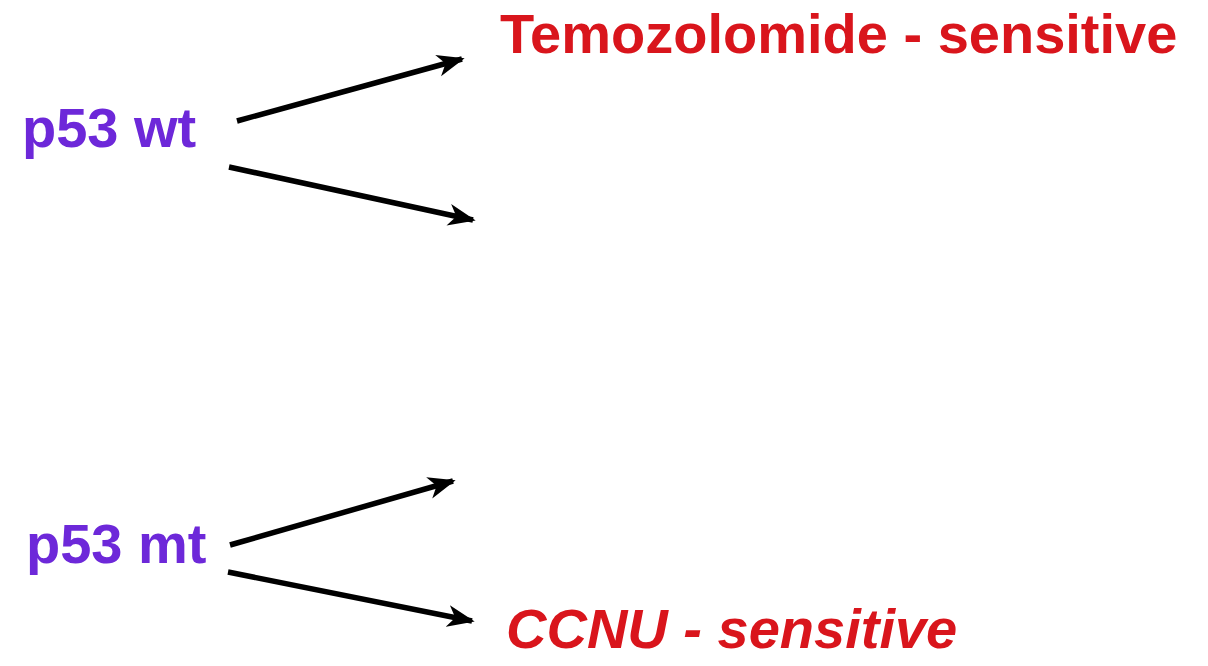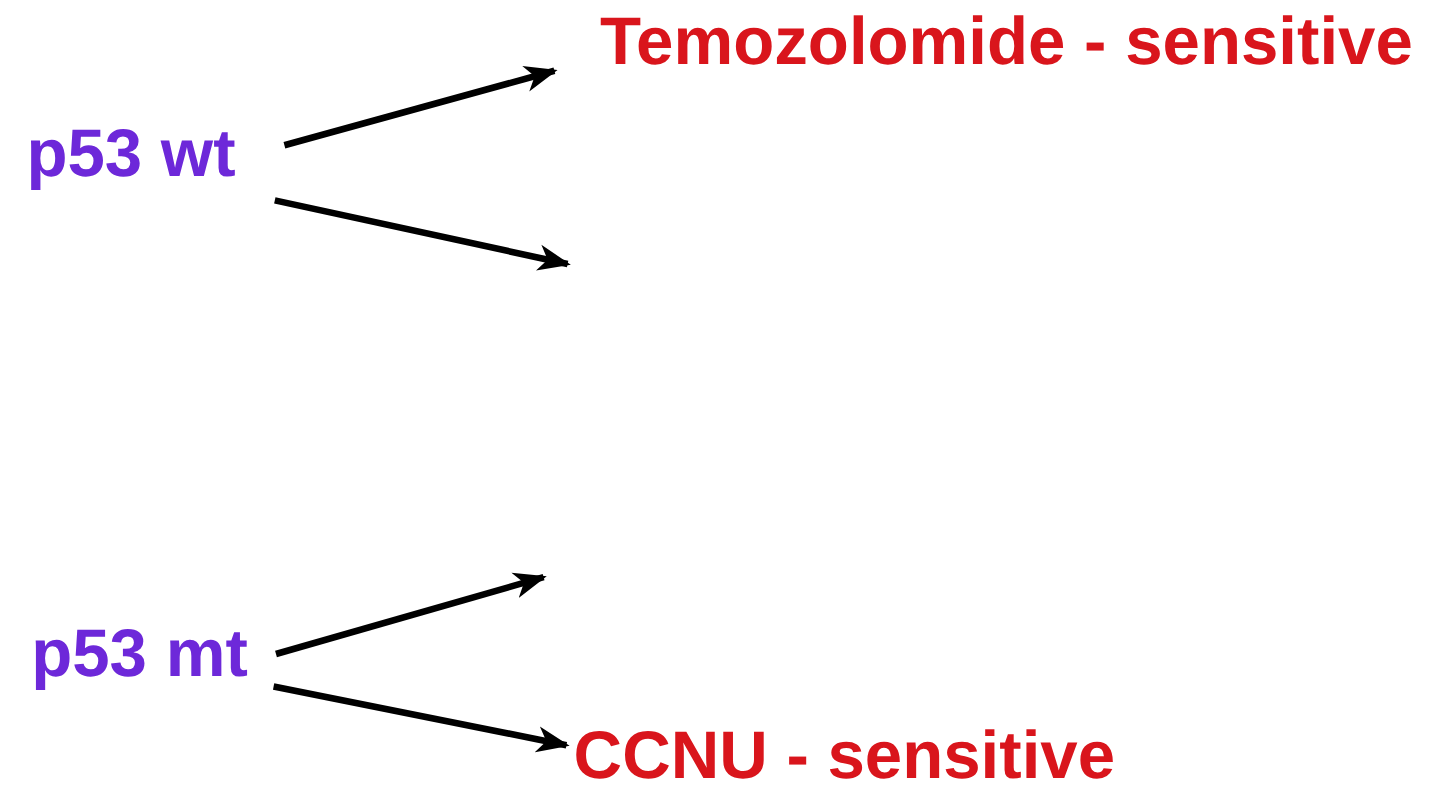--- a/index.html
+++ b/index.html
@@ -23,21 +23,21 @@
     white-space: nowrap;
     color: #6d28d9;
     letter-spacing: 0px;
   }
   .label.red { color: #d9151c; }
   #node-p53wt   { left: 22px;  top: 100px; }
   #out-tmz-sens { left: 500px; top: 6px; text-align: right; }
   #out-ccnu-res { left: 496px; top: 190px; }
   #node-p53mt   { left: 26px;  top: 516px; }
   #out-tmz-res  { left: 510px; top: 440px; }
-  #out-ccnu-sens{ left: 478px; top: 601px; }
+  #out-ccnu-sens{ left: 506px; top: 601px; font-style: italic; }
   #arrow-layer {
     position: absolute;
     left: 0; top: 0;
     width: 1208px;
     height: 666px;
   }
   #arrow-layer line {
     stroke: #000000;
     stroke-width: 5.5;
     stroke-linecap: butt;

